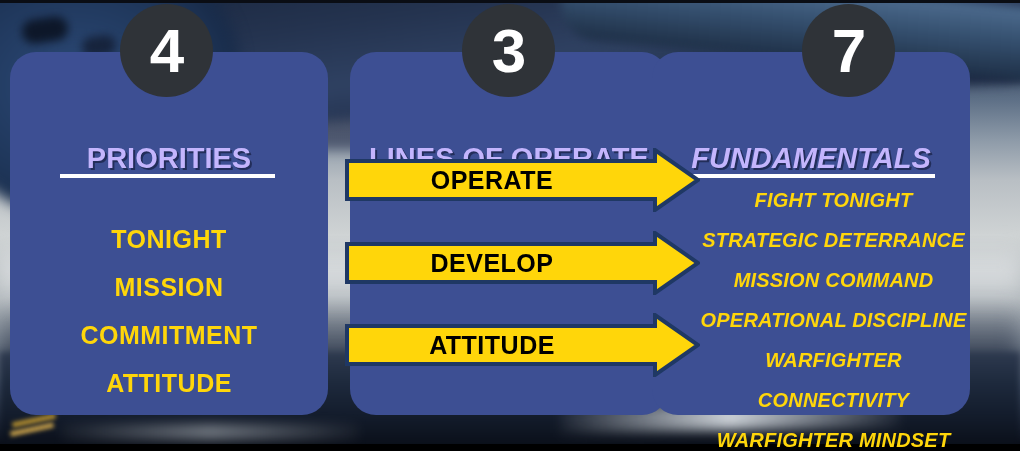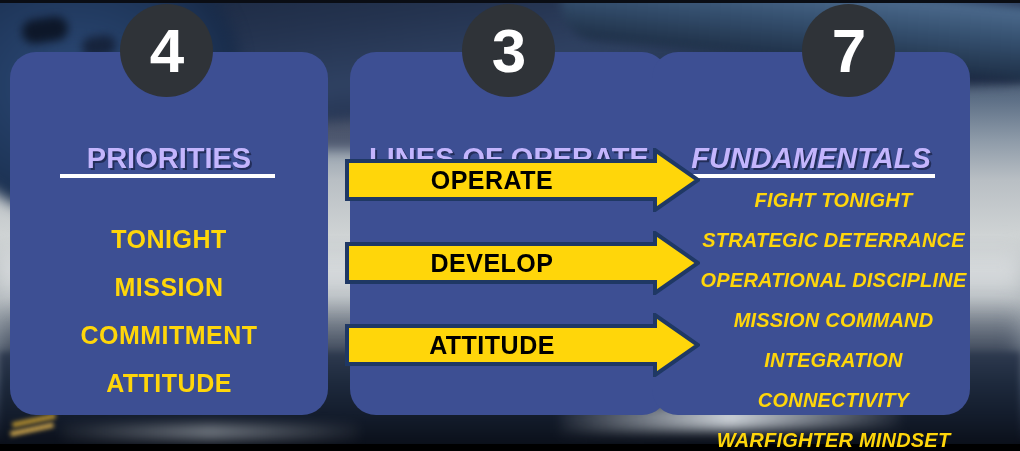--- a/index.html
+++ b/index.html
@@ -279,23 +279,23 @@
     <div class="panel-title">LINES OF OPERATE</div>
     <div class="title-rule" id="rule-lines"></div>
   </div>
 
   <div class="panel" id="panel-fundamentals">
     <div class="panel-title">FUNDAMENTALS</div>
     <div class="title-rule" id="rule-fundamentals"></div>
     <div class="flist">
       <div class="item">FIGHT TONIGHT</div>
       <div class="item">STRATEGIC DETERRANCE</div>
+      <div class="item">MISSION  COMMAND</div>
       <div class="item">OPERATIONAL DISCIPLINE</div>
-      <div class="item">MISSION  COMMAND</div>
-      <div class="item">INTEGRATION</div>
+      <div class="item">WARFIGHTER</div>
       <div class="item">CONNECTIVITY</div>
       <div class="item">WARFIGHTER MINDSET</div>
     </div>
   </div>
 
   <div class="arrow" id="arrow-operate">
     <svg viewBox="0 0 355 64" xmlns="http://www.w3.org/2000/svg">
       <polygon points="2,13 310,13 310,2 353,32 310,62 310,51 2,51" fill="#FFD60A" stroke="#1F3864" stroke-width="4" stroke-linejoin="miter"></polygon>
     </svg>
     <div class="arrow-label">OPERATE</div>

